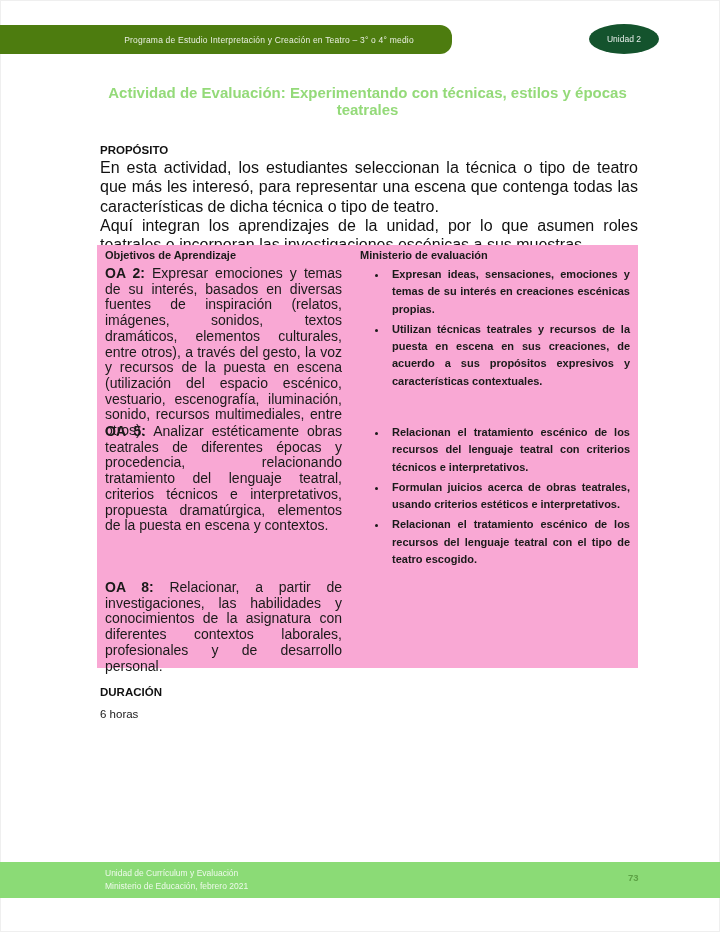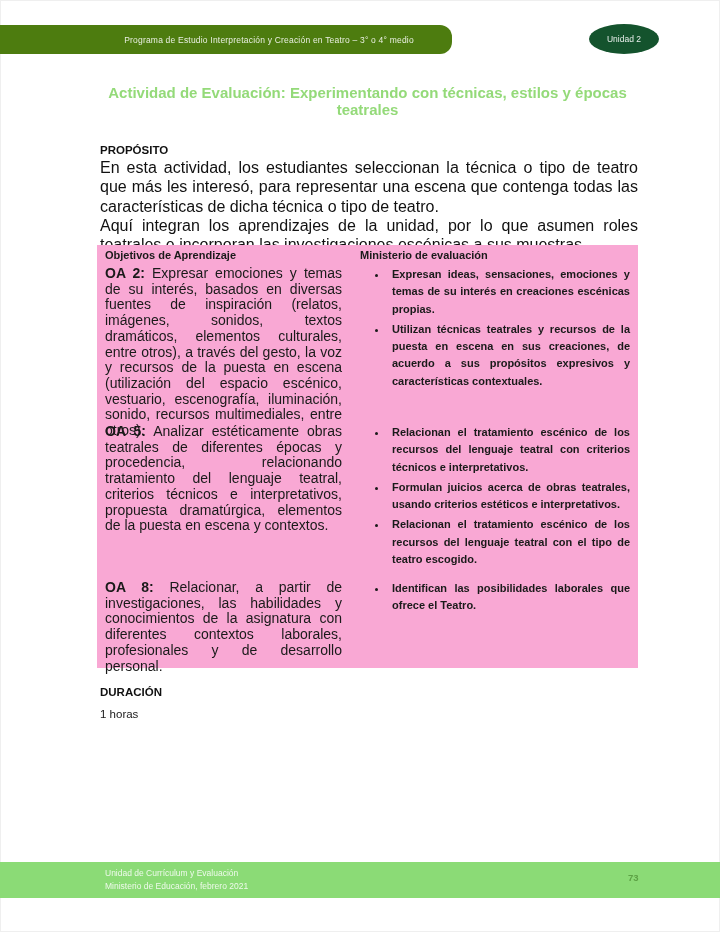--- a/index.html
+++ b/index.html
@@ -121,29 +121,24 @@
       <ul>
         <li>Relacionan el tratamiento escénico de los recursos del lenguaje teatral con criterios técnicos e interpretativos.</li>
         <li>Formulan juicios acerca de obras teatrales, usando criterios estéticos e interpretativos.</li>
         <li>Relacionan el tratamiento escénico de los recursos del lenguaje teatral con el tipo de teatro escogido.</li>
       </ul>
     </div>
 
     <div class="oa-cell">
       <span class="oa-label">OA 8:</span><span> Relacionar, a partir de investigaciones, las habilidades y conocimientos de la asignatura con diferentes contextos laborales, profesionales y de desarrollo personal.</span>
     </div>
-    <div class="ind-cell">
-      <ul>
-        <li>Identifican las posibilidades laborales que ofrece el Teatro.</li>
-      </ul>
-    </div>
   </div>
 
   <div class="section-heading duracion-heading">DURACIÓN</div>
-  <div class="duracion-value">1 horas</div>
+  <div class="duracion-value">6 horas</div>
 
   <div class="footer-bar">
     <div class="footer-left">
       <div>Unidad de Currículum y Evaluación</div>
       <div>Ministerio de Educación, febrero 2021</div>
     </div>
     <div class="footer-page">73</div>
   </div>
 
 </div>

